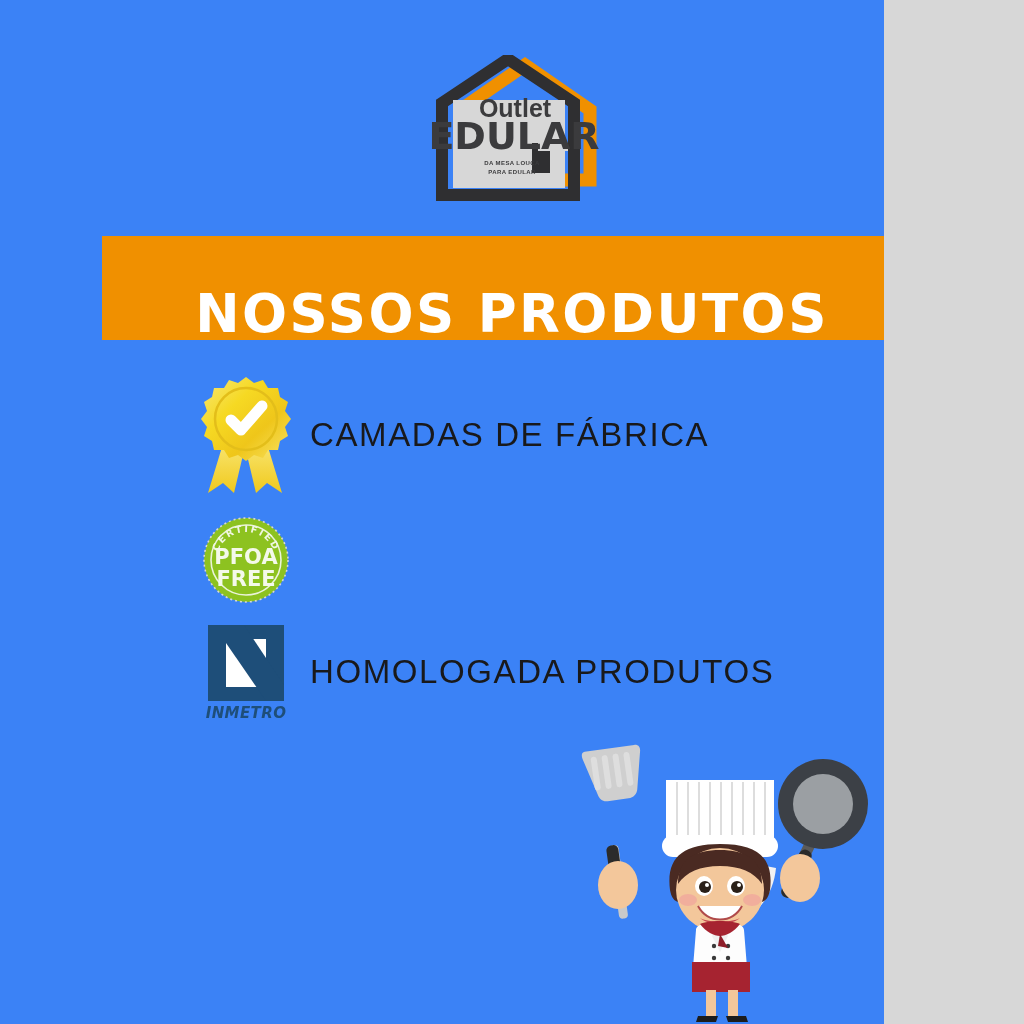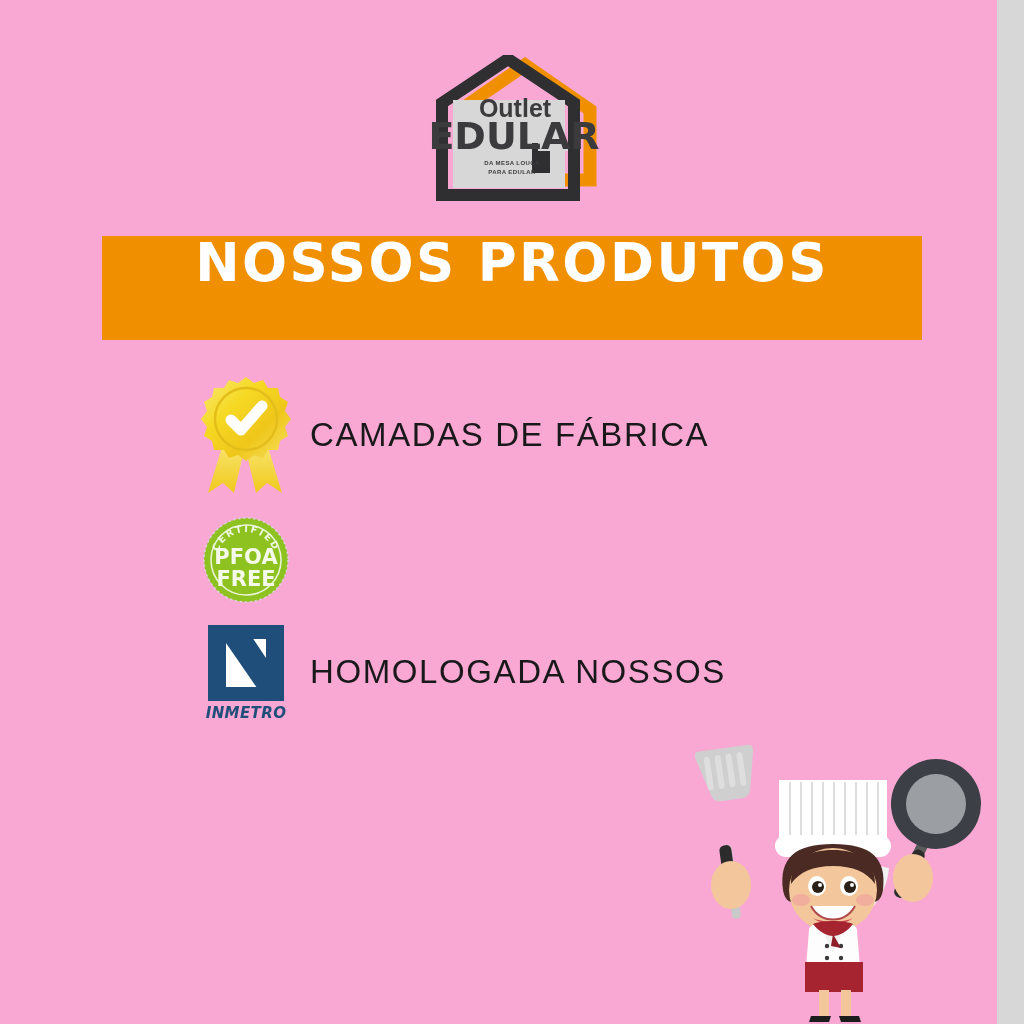--- a/index.html
+++ b/index.html
@@ -10,23 +10,23 @@
     width: 1024px;
     height: 1024px;
     background: #d7d7d7;
     font-family: "Liberation Sans", sans-serif;
     overflow: hidden;
     position: relative;
   }
 
   #poster {
     position: relative;
-    width: 997px;
+    width: 884px;
     height: 1024px;
-    background: #f9a8d4;
+    background: #3b82f6;
     overflow: hidden;
   }
 
   
   .logo-wrap {
     position: absolute;
     left: 420px;
     top: 55px;
     width: 190px;
     height: 150px;
@@ -35,21 +35,21 @@
 
   
   .banner {
     position: absolute;
     left: 102px;
     top: 236px;
     width: 820px;
     height: 104px;
     background: #f09000;
     display: flex;
-    align-items: flex-start;
+    align-items: flex-end;
     justify-content: center;
   }
   .banner-title {
     color: #ffffff;
     font-family: "DejaVu Sans", sans-serif;
     font-size: 53px;
     font-weight: bold;
     letter-spacing: 2.5px;
     line-height: 1;
     white-space: nowrap;
@@ -197,21 +197,21 @@
           <rect x="10" y="2" width="76" height="76" fill="#ffffff"></rect>
 
           <rect x="10" y="2" width="76" height="14" fill="#1e4e79"></rect>
           <rect x="10" y="64" width="76" height="14" fill="#1e4e79"></rect>
           <rect x="10" y="2" width="18" height="76" fill="#1e4e79"></rect>
           <rect x="68" y="2" width="18" height="76" fill="#1e4e79"></rect>
           <polygon points="28,2 46,2 86,62 86,78 68,78 28,20" fill="#1e4e79"></polygon>
           <text x="48" y="95" text-anchor="middle" font-family="'DejaVu Sans', sans-serif" font-size="15" font-weight="bold" font-style="italic" fill="#1e4e79" letter-spacing="0.4">INMETRO</text>
         </svg>
       </div>
-      <div class="feature-label">HOMOLOGADA NOSSOS</div>
+      <div class="feature-label">HOMOLOGADA PRODUTOS</div>
     </div>
 
   </div>
 
   <div class="chef">
     <svg width="294" height="284" viewBox="0 0 294 284" xmlns="http://www.w3.org/2000/svg">
 
       <g>
         <rect x="36" y="105" width="9" height="74" rx="4" fill="#c9c9c9" transform="rotate(-8 40 140)"></rect>
         <path d="M10 8 L60 8 C64 8 66 11 65 15 L57 52 C56 57 52 60 47 60 L26 60

